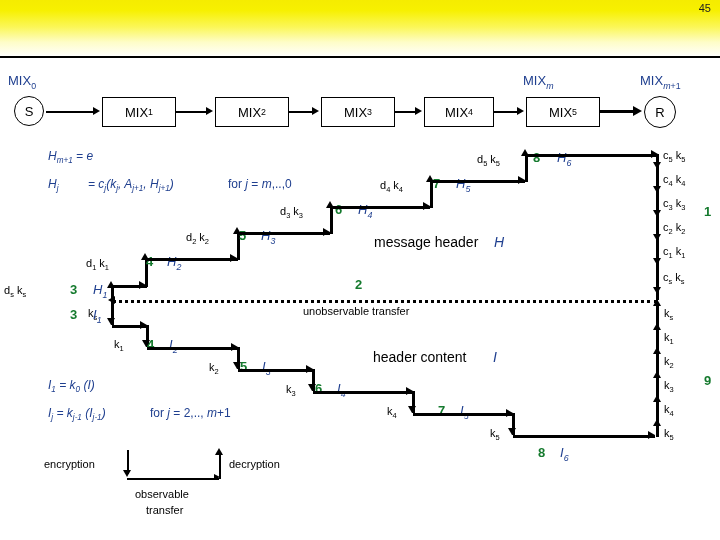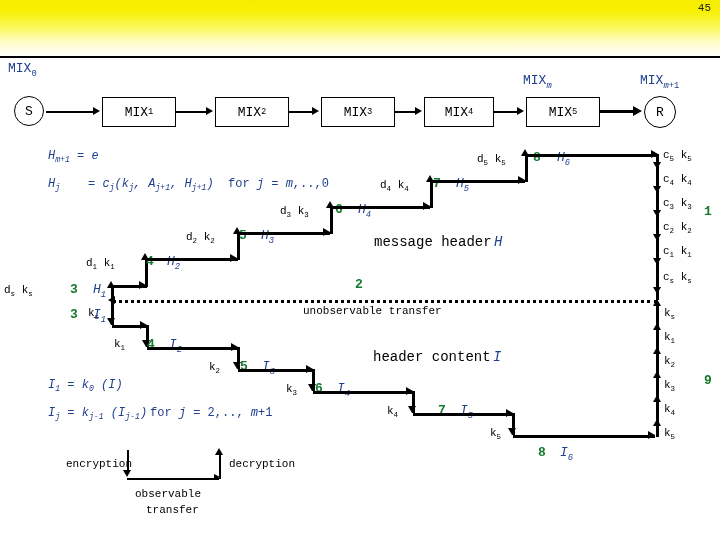--- a/index.html
+++ b/index.html
@@ -2,21 +2,21 @@
 <html><head>
 <meta charset="utf-8">
 <title>Indirect re-encryption scheme for recipient anonymity</title>
 <style>
   html,body{margin:0;padding:0;}
   body{
     width:720px;height:540px;overflow:hidden;position:relative;
     background:#ffffff;
     font-family:"Liberation Sans", sans-serif;
   }
-  #slide{position:absolute;left:0;top:0;width:720px;height:540px;font-family:Liberation Mono, monospace;}
+  #slide{position:absolute;left:0;top:0;width:720px;height:540px;}
 
   
   .band{
     position:absolute;left:0;top:0;width:720px;height:57px;
     background:linear-gradient(to bottom,#f5ec00 0%,#f7f000 18%,#fbf75a 48%,#fefdc8 74%,#ffffff 100%);
   }
   .band-rule{
     position:absolute;left:0;top:56px;width:720px;height:2px;background:#000;
   }
   .page-no{
@@ -103,21 +103,21 @@
 </style>
 </head>
 <body>
 
 <div id="slide">
 
   <div class="band"></div>
   <div class="band-rule"></div>
   <div class="page-no t">45</div>
 
-  <div class="t f13 blue" style="left:8px;top:62px;">MIX<sub>0</sub></div>
+  <div class="t f13 blue" style="left:8px;top:74px;">MIX<sub>0</sub></div>
   <div class="t f13 blue" style="left:523px;top:74px;">MIX<sub><i>m</i></sub></div>
   <div class="t f13 blue" style="left:640px;top:74px;">MIX<sub><i>m</i>+1</sub></div>
 
   <div class="node-circle" style="left:14px;top:96px;width:30px;height:30px;">
     <span>S</span>
   </div>
 
   <div class="node-circle" style="left:644px;top:96px;width:32px;height:32px;">
     <span>R</span>
   </div>
@@ -290,21 +290,21 @@
   <div class="t f11 blk" style="left:664px;top:428px;">k<sub>5</sub></div>
   <div class="t f13 green" style="left:704px;top:374px;">9</div>
 
   <div class="t f12 blue it" style="left:48px;top:379px;">I<sub>1</sub> = k<sub>0</sub> (I)</div>
   <div class="t f12 blue it" style="left:48px;top:407px;">I<sub>j</sub> = k<sub>j-1</sub> (I<sub>j-1</sub>)</div>
   <div class="t f12 blue" style="left:150px;top:407px;">for <i>j</i> = 2,.., <i>m</i>+1</div>
 
   <div class="t f14 blk" style="left:373px;top:350px;">header content</div>
   <div class="t f14 blue it" style="left:493px;top:350px;">I</div>
 
-  <div class="t f11 blk" style="left:66px;top:459px;">encryption</div>
+  <div class="t f11 blk" style="left:44px;top:459px;">encryption</div>
   <div class="vline" style="left:127px;top:450px;height:24px;"></div>
   <div class="arrow-d" style="left:123px;top:470px;"></div>
 
   <div class="hline" style="left:127px;top:478px;width:92px;"></div>
   <div class="arrow-r-thin" style="left:214px;top:474px;"></div>
 
   <div class="vline" style="left:219px;top:452px;height:27px;"></div>
   <div class="arrow-u" style="left:215px;top:448px;"></div>
   <div class="t f11 blk" style="left:229px;top:459px;">decryption</div>
 

